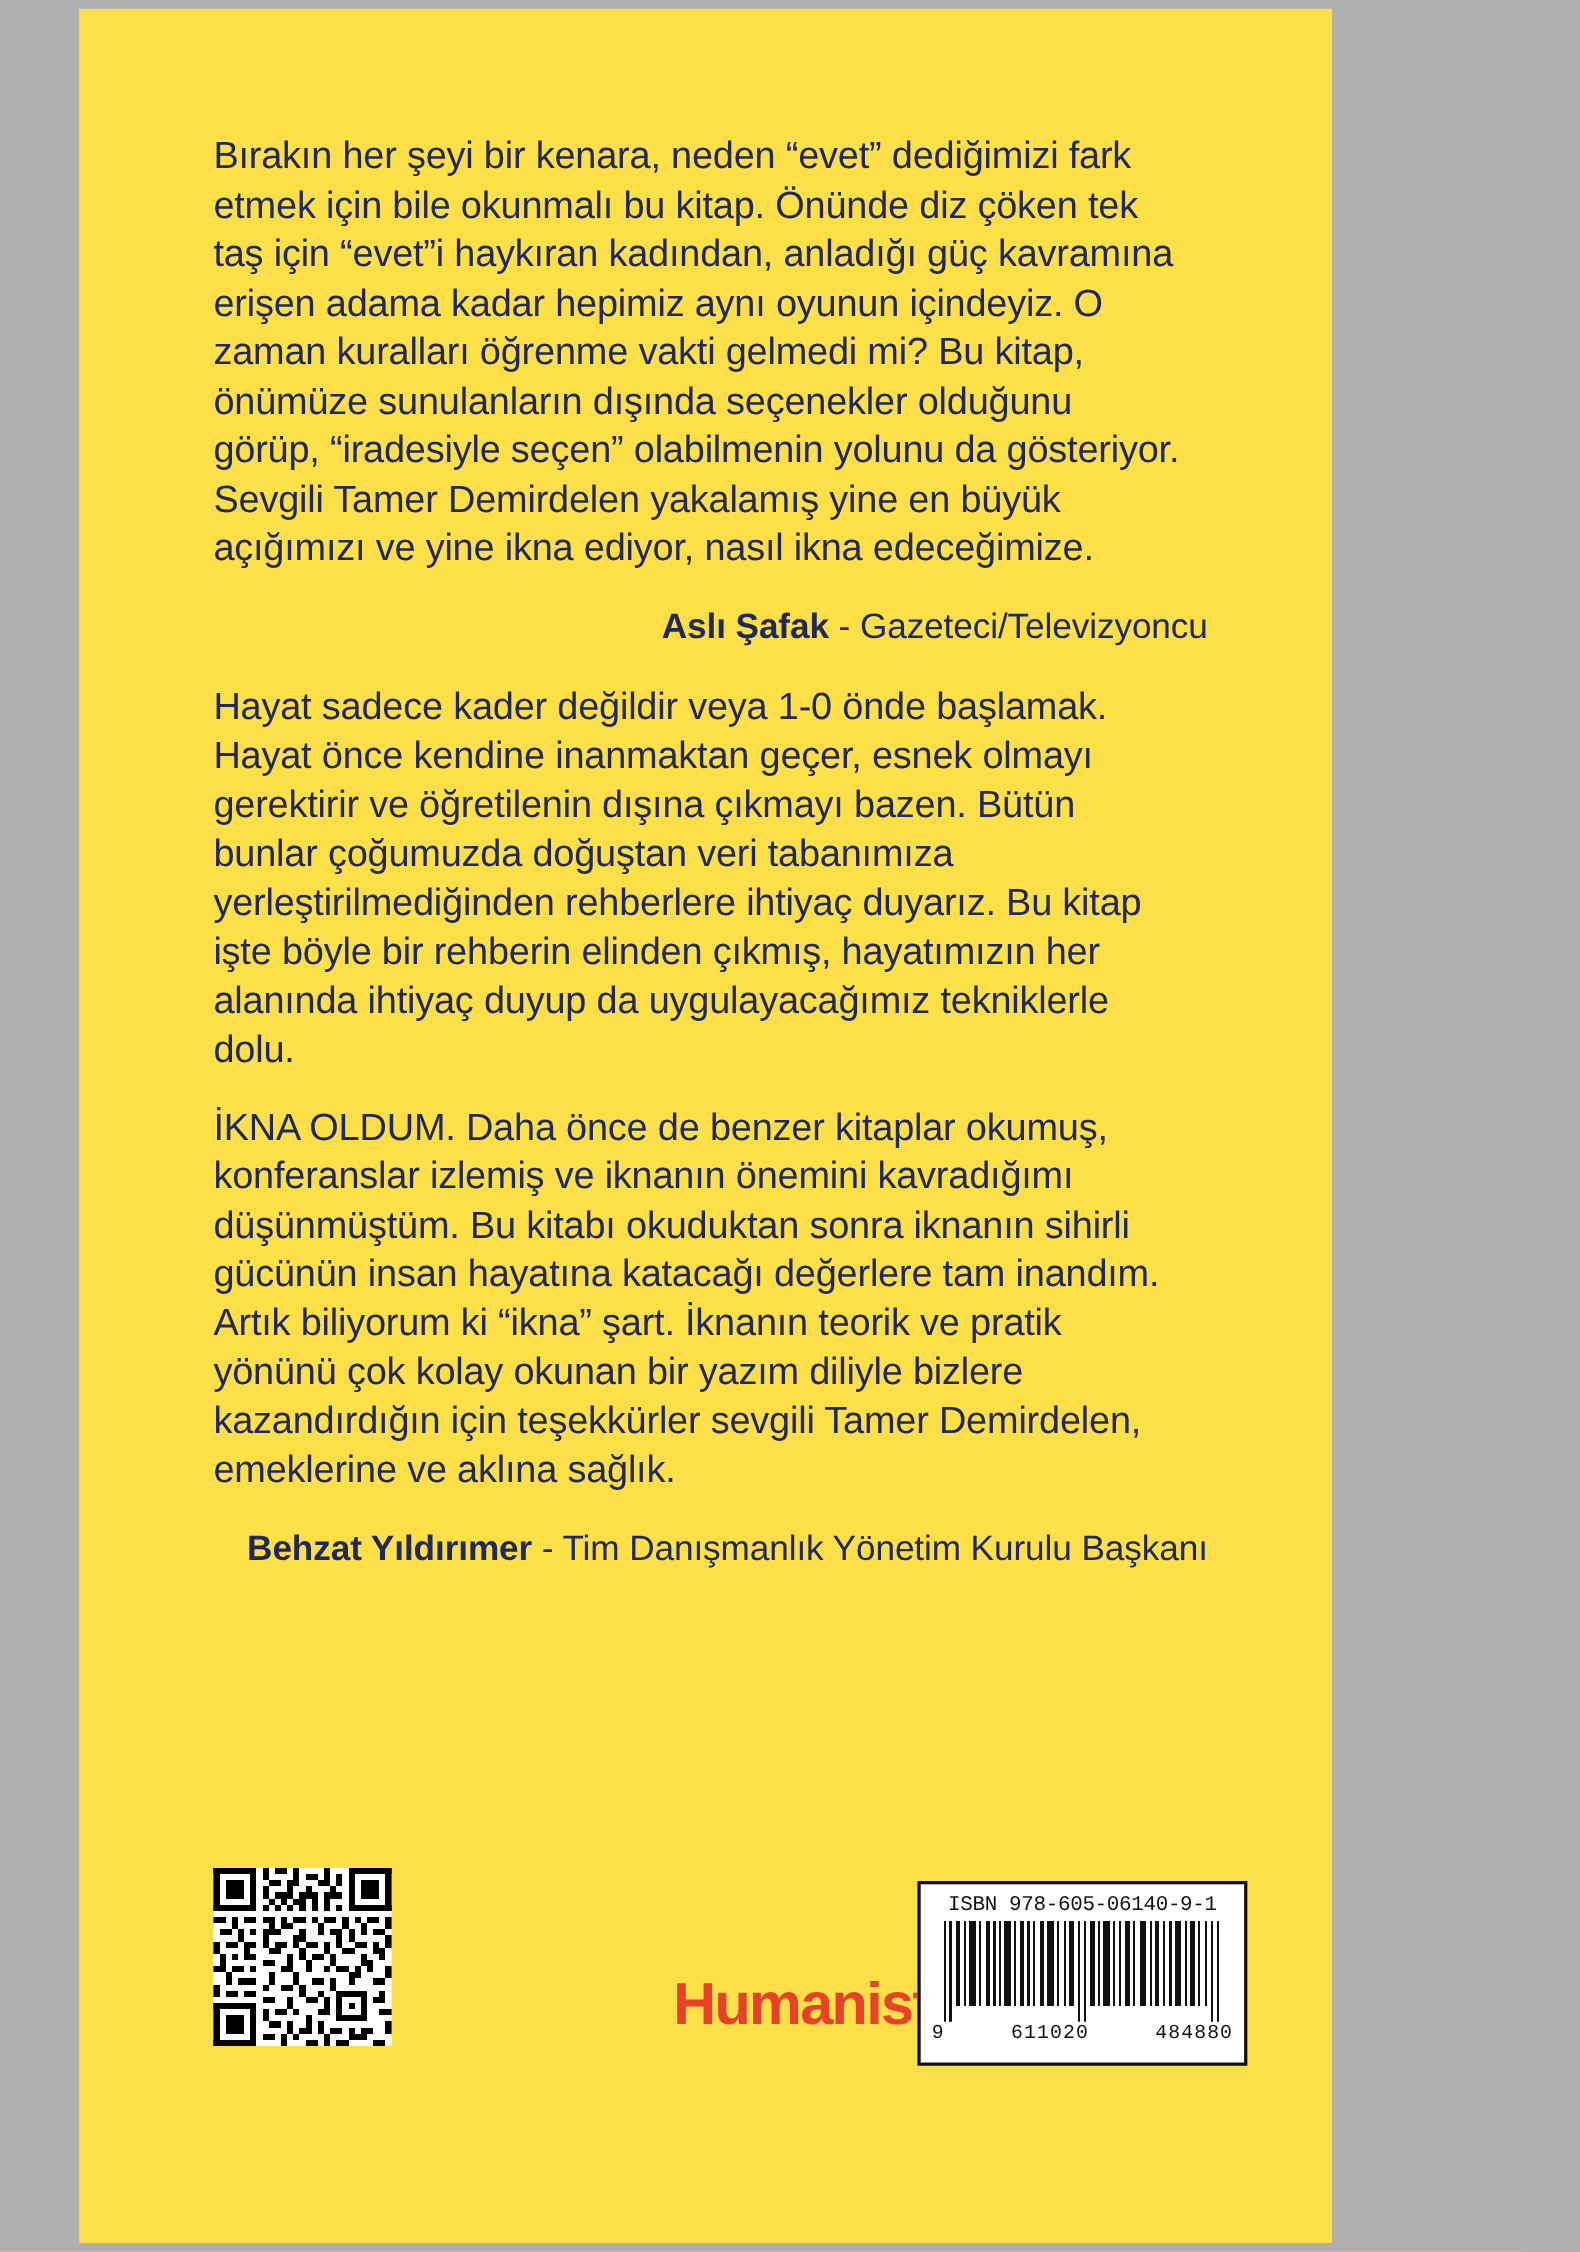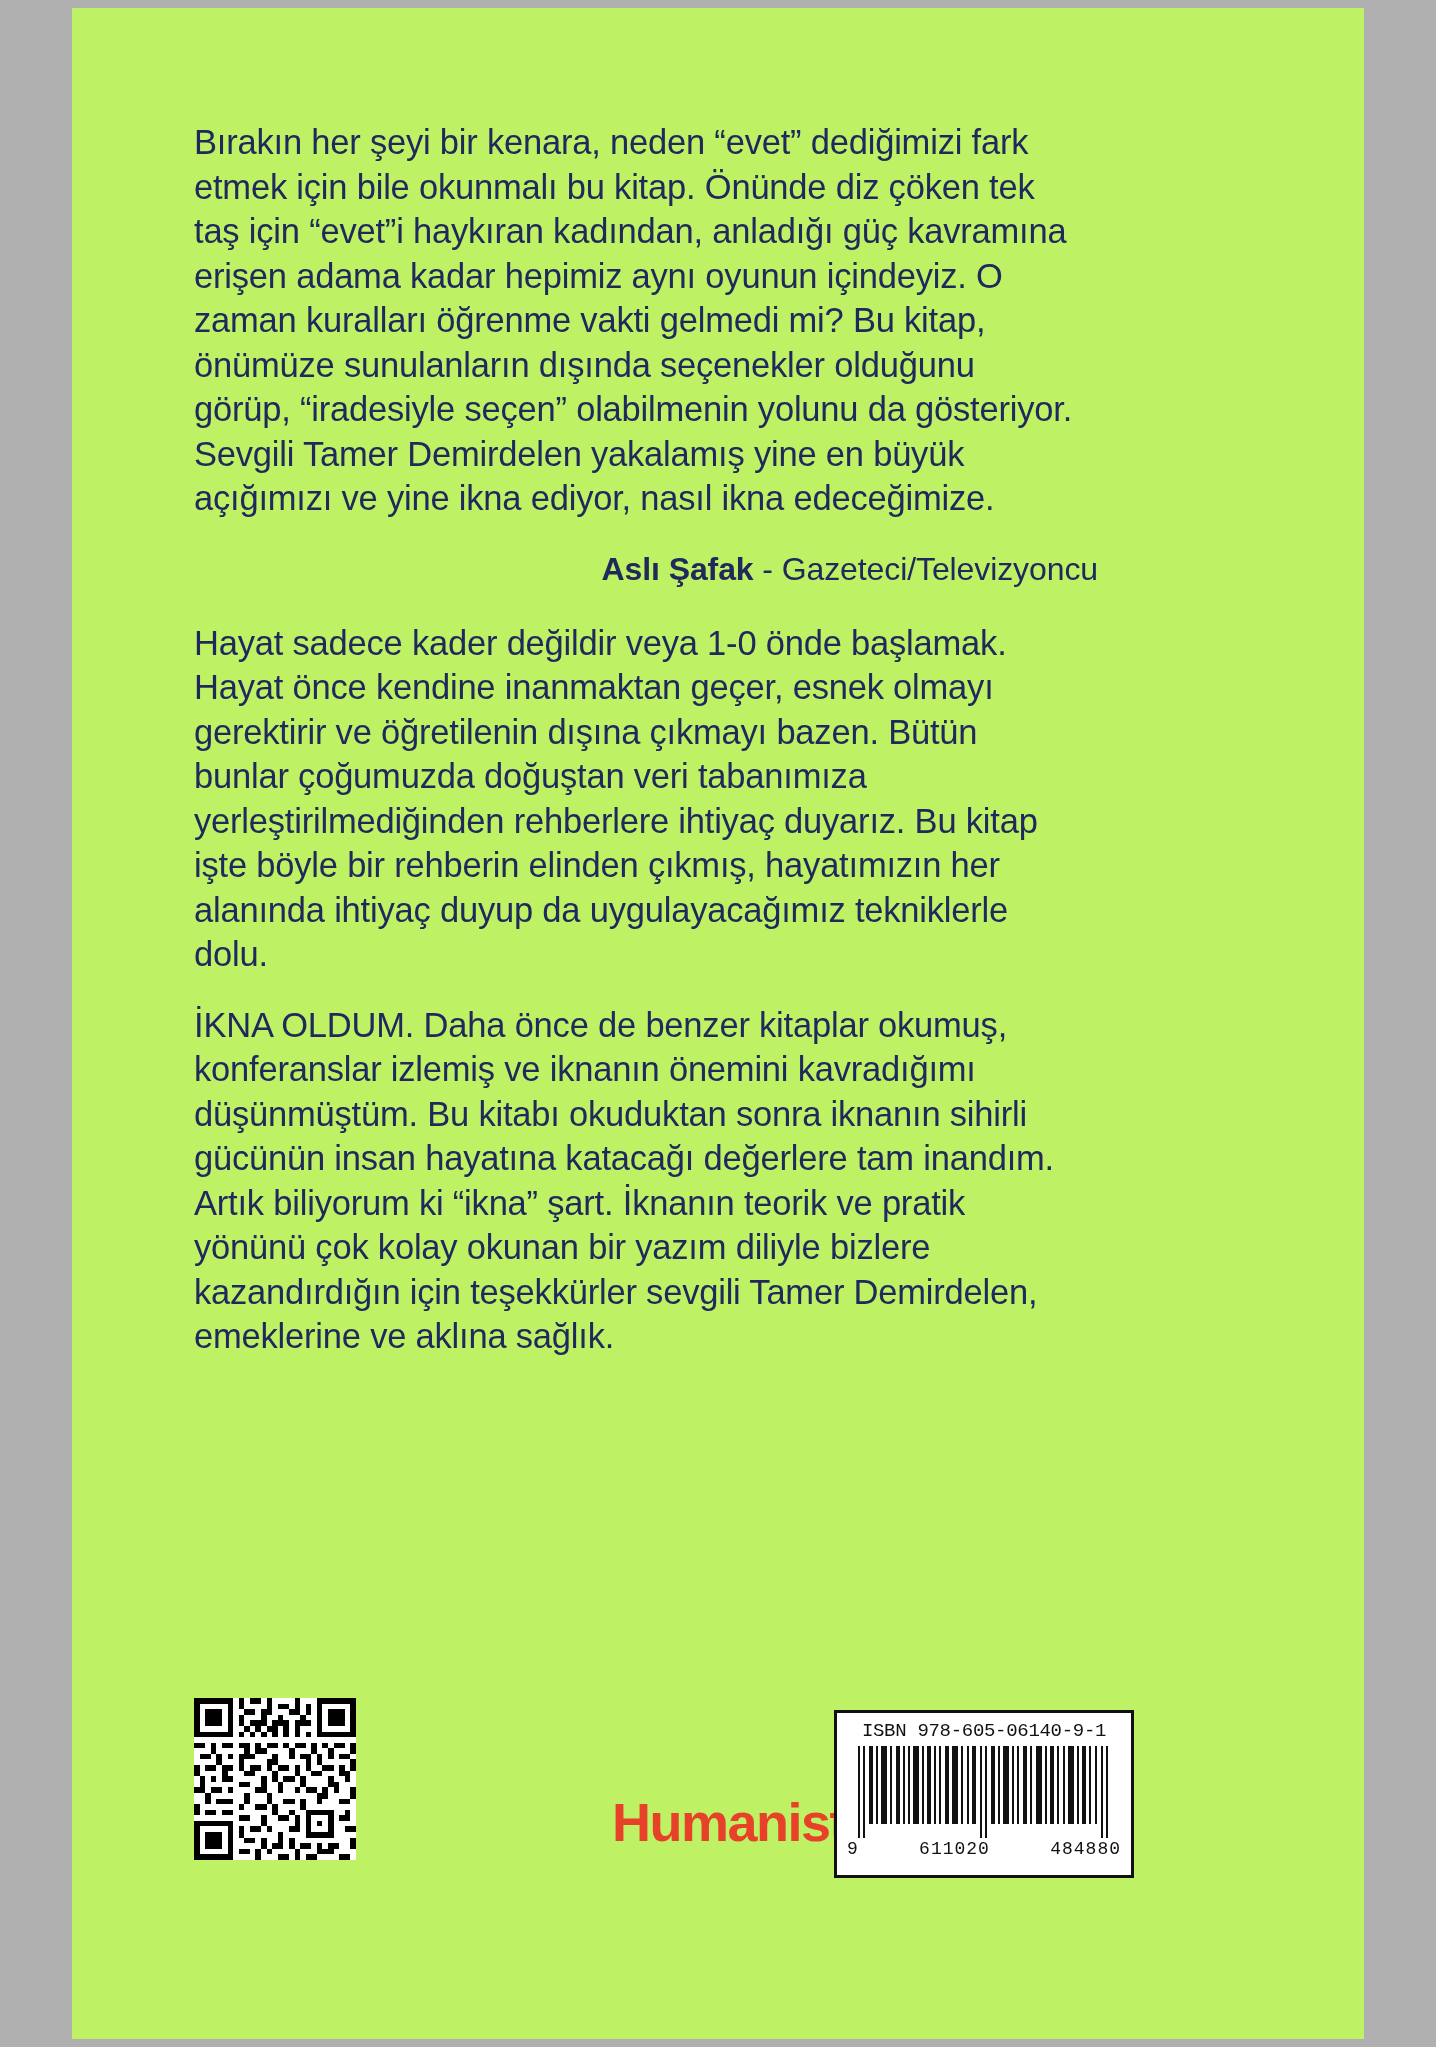--- a/index.html
+++ b/index.html
@@ -11,23 +11,23 @@
     height: 2047px;
     background: #b0b0b0;
     font-family: "Liberation Sans", sans-serif;
     overflow: hidden;
   }
 
   .page-frame {
     position: absolute;
     left: 72px;
     top: 8px;
-    width: 1292px;
+    width: 1139px;
     height: 2031px;
-    background: #bef264;
+    background: #fde047;
     box-sizing: border-box;
   }
 
   .content {
     position: absolute;
     left: 122px;
     top: 112px;
     width: 1060px;
   }
 
@@ -133,20 +133,23 @@
   <div class="content">
 
     <p class="quote-block">Bırakın her şeyi bir kenara, neden “evet” dediğimizi fark etmek için bile okunmalı bu kitap. Önünde diz çöken tek taş için “evet”i haykıran kadından, anladığı güç kavramına erişen adama kadar hepimiz aynı oyunun içindeyiz. O zaman kuralları öğrenme vakti gelmedi mi? Bu kitap, önümüze sunulanların dışında seçenekler olduğunu görüp, “iradesiyle seçen” olabilmenin yolunu da gösteriyor. Sevgili Tamer Demirdelen yakalamış yine en büyük açığımızı ve yine ikna ediyor, nasıl ikna edeceğimize.</p>
     <p class="attrib">
       <span class="who">Aslı Şafak</span><span> - </span><span>Gazeteci/Televizyoncu</span>
     </p>
 
     <p class="quote-block">Hayat sadece kader değildir veya 1-0 önde başlamak. Hayat önce kendine inanmaktan geçer, esnek olmayı gerektirir ve öğretilenin dışına çıkmayı bazen. Bütün bunlar çoğumuzda doğuştan veri tabanımıza yerleştirilmediğinden rehberlere ihtiyaç duyarız. Bu kitap işte böyle bir rehberin elinden çıkmış, hayatımızın her alanında ihtiyaç duyup da uygulayacağımız tekniklerle dolu.</p>
 
     <p class="quote-block">İKNA OLDUM. Daha önce de benzer kitaplar okumuş, konferanslar izlemiş ve iknanın önemini kavradığımı düşünmüştüm. Bu kitabı okuduktan sonra iknanın sihirli gücünün insan hayatına katacağı değerlere tam inandım. Artık biliyorum ki “ikna” şart. İknanın teorik ve pratik yönünü çok kolay okunan bir yazım diliyle bizlere kazandırdığın için teşekkürler sevgili Tamer Demirdelen, emeklerine ve aklına sağlık.</p>
+    <p class="attrib">
+      <span class="who">Behzat Yıldırımer</span><span> - </span><span>Tim Danışmanlık Yönetim Kurulu Başkanı</span>
+    </p>
 
   </div>
 
   <div class="bottom-bar">
 
     <div class="qr">
       <svg width="162" height="162" viewBox="0 0 29 29" shape-rendering="crispEdges" aria-hidden="true">
         <rect width="29" height="29" fill="#ffffff"></rect>
         <g fill="#000000">
 

